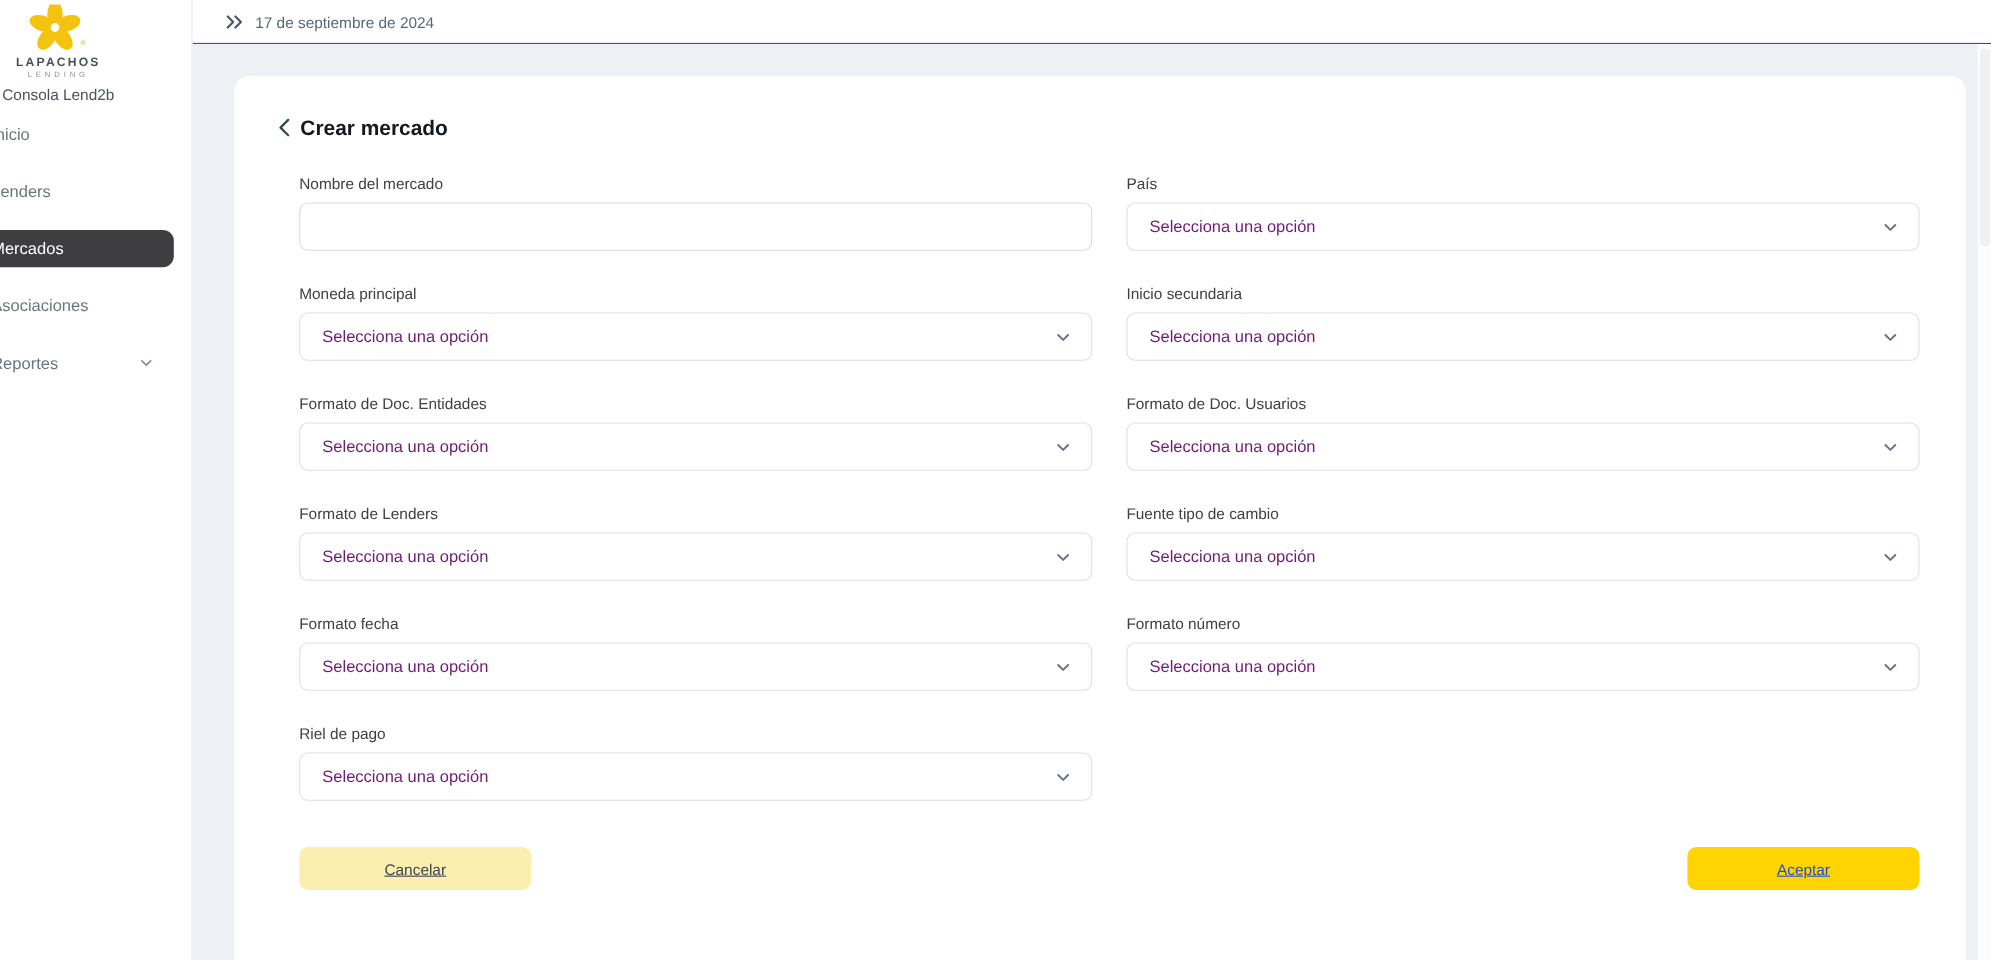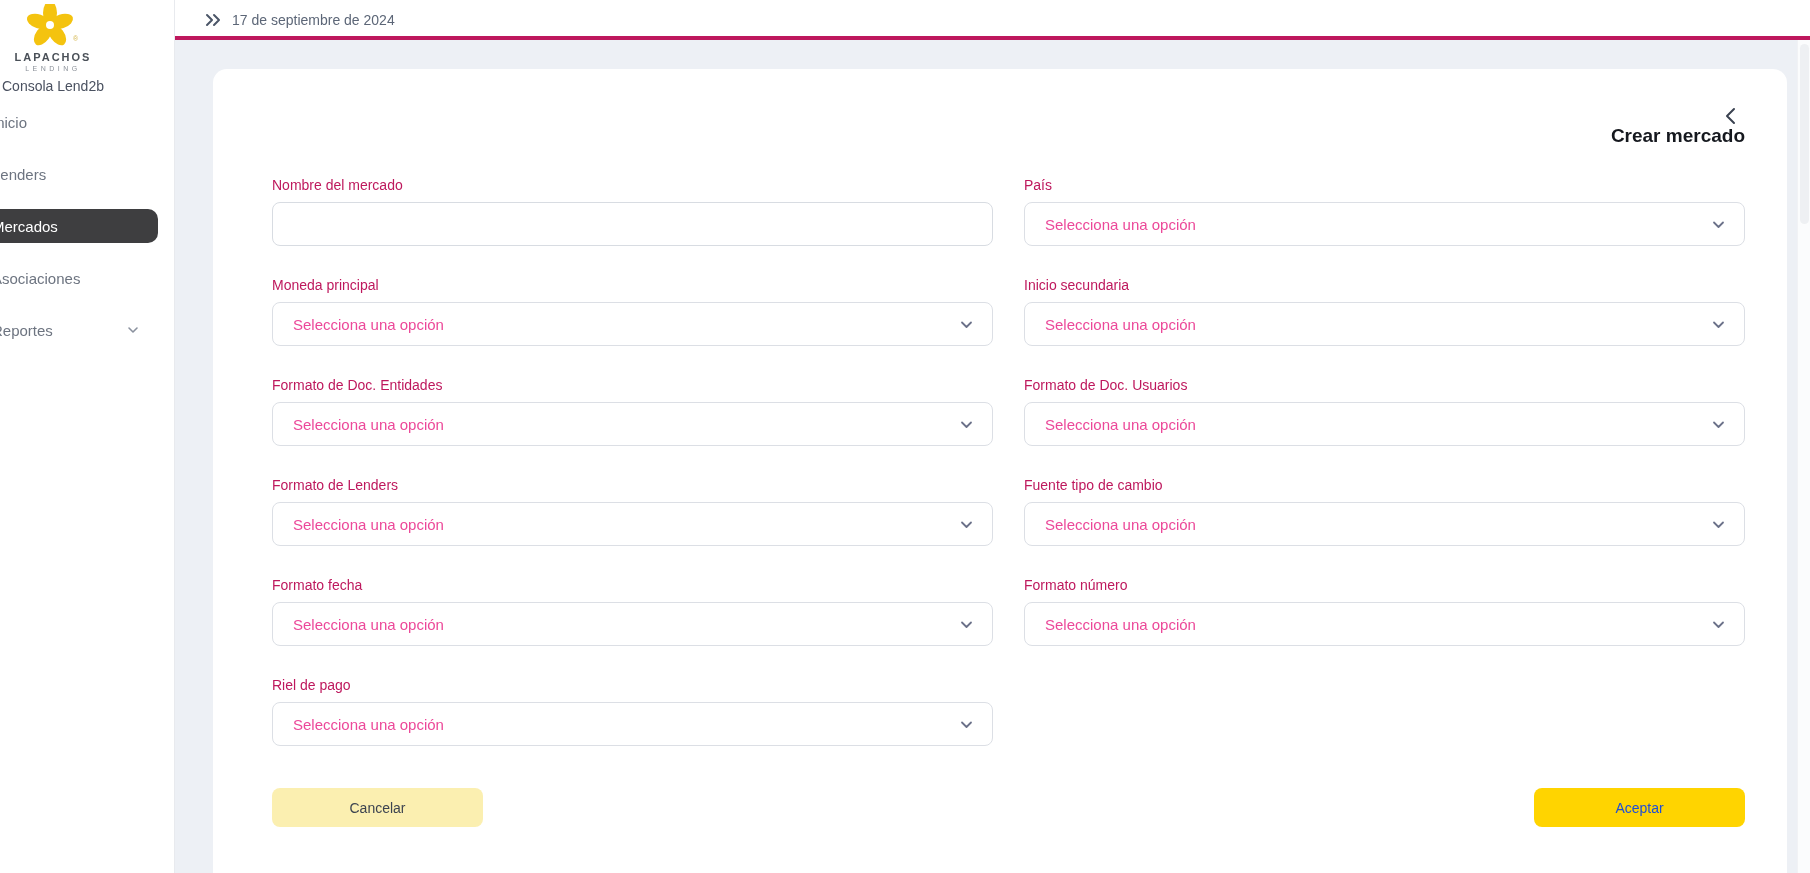--- a/index.html
+++ b/index.html
@@ -18,56 +18,56 @@
   .console-name { margin-top:6px; font-size:14px; color:#4a5160; }
   .nav { margin-top:11px; }
   .nav-item { height:34px; display:flex; align-items:center;
     padding-left:24px; margin:0 16px 18px 8px; border-radius:10px;
     font-size:15px; color:#6d7480; cursor:pointer; }
   .nav-item.active { background:#3e3e40; color:#ffffff; }
   .nav-chevron { margin-left:auto; margin-right:18px; display:flex; }
 
   
   .topbar { position:absolute; left:175px; top:0; right:0; height:40px;
-    background:#ffffff; border-bottom:4px solid #be185d; z-index:2; }
+    background:#ffffff; border-bottom:1px solid #be185d; z-index:2; }
   .breadcrumb { position:absolute; left:30px; top:0; height:40px;
     display:flex; align-items:center; gap:10px; }
   .expand-icon { display:flex; cursor:pointer; }
   .topbar-date { font-size:14px; color:#5c6677; }
   .topbar-icons { position:absolute; right:0; top:0; height:40px; }
 
   
   .scrollbar-track { position:absolute; right:0; top:40px; bottom:0; width:13px;
     background:#fbfcfd; border-left:1px solid #f1f2f5; z-index:4; }
   .scrollbar-thumb { position:absolute; top:4px; left:2px; width:9px; height:180px;
     border-radius:5px; background:#eef0f3; }
 
   
   .main-card { position:absolute; left:213px; top:69px; width:1574px; height:830px;
     background:#ffffff; border-radius:14px; padding:38px 42px 0 40px; z-index:1; }
-  .title-row { display:flex; align-items:flex-end;flex-direction:column; }
+  .title-row { display:flex; align-items:flex-start; }
   .back-icon { width:20px; display:flex; align-items:center; cursor:pointer; }
   .page-title { font-size:19px; font-weight:600; color:#15181e; margin-left:0px; }
   .page-subtitle { margin-top:16px; margin-left:19px; font-size:15px; color:#323c4d; }
 
   .form-grid { margin-top:30px; margin-left:19px;
     display:grid; grid-template-columns:721px 721px; column-gap:31px; row-gap:31px; }
-  .field-label { font-size:14px; line-height:17px; color:#be185d; margin-bottom:8px; }
+  .field-label { font-size:14px; line-height:17px; color:#404040; margin-bottom:8px; }
   .text-input { width:100%; height:44px; border:1px solid #d8dce2; border-radius:8px;
     background:#ffffff; padding:0 20px; font-size:15px; color:#374151; outline:none;
     font-family:"Liberation Sans","DejaVu Sans",sans-serif; }
   .select { width:100%; height:44px; border:1px solid #dcdfe5; border-radius:8px;
     background:#ffffff; display:flex; align-items:center; padding:0 18px 0 20px;
     cursor:pointer; }
-  .select .ph { font-size:15px; color:#ec4899; flex:1; }
+  .select .ph { font-size:15px; color:#701a75; flex:1; }
 
   .actions-row { margin-top:42px; margin-left:19px; width:1473px;
     display:flex; justify-content:space-between; }
   .btn { width:211px; height:39px; border:none; border-radius:8px; font-size:14px;
-    cursor:pointer; font-family:"Liberation Sans","DejaVu Sans",sans-serif; }
+    cursor:pointer; font-family:"Liberation Sans","DejaVu Sans",sans-serif;text-decoration:underline; }
   .btn-cancel { background:#fbefb0; color:#3d4450; }
   .btn-accept { background:#ffd400; color:#1d4ed8; }
 </style>
 </head>
 <body>
 
 <div class="sidebar">
   <div class="logo-block">
     <svg class="logo-flower" width="62" height="42" viewBox="0 0 62 42">
       <g transform="translate(28,21)">

